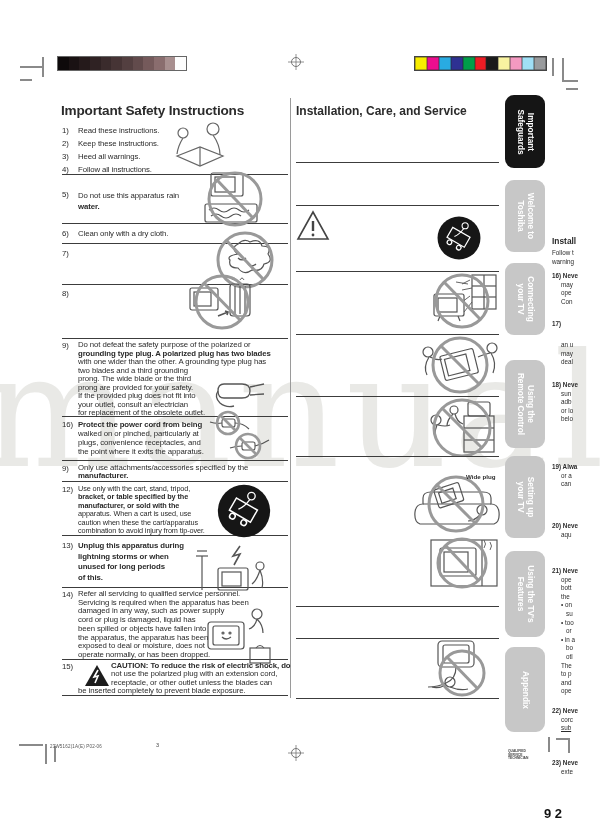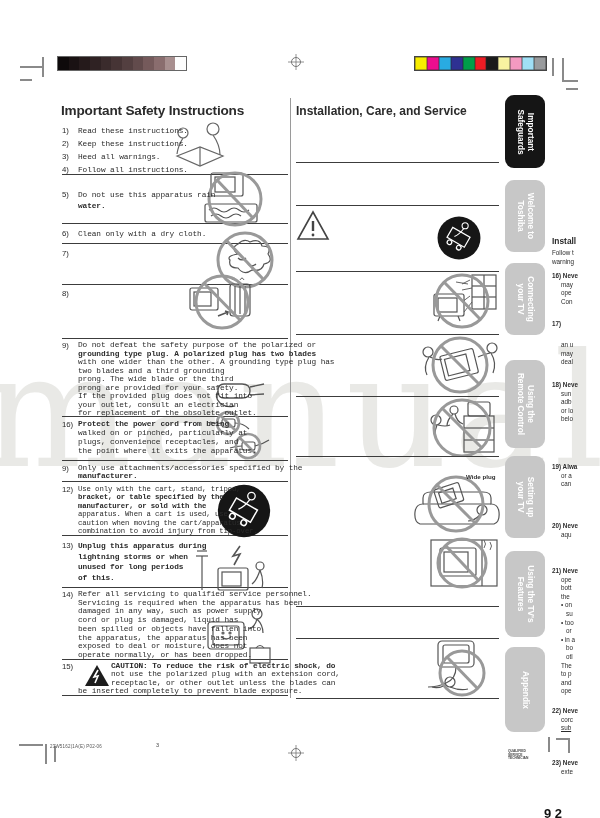--- a/index.html
+++ b/index.html
@@ -16,21 +16,21 @@
   .colorbar span{flex:1;box-shadow:inset 0 0 0 0.5px rgba(40,40,40,.7);}
   .regmark{position:absolute;width:16px;height:16px;}
   
   .title-l{position:absolute;left:61px;top:103px;font-size:13.6px;font-weight:bold;letter-spacing:-.2px;}
   .title-r{position:absolute;left:296px;top:104px;font-size:12px;font-weight:bold;}
   .vdiv{position:absolute;left:290px;top:98px;width:1px;height:600px;background:#9a9a9a;}
   .hr-l{position:absolute;left:62px;width:226px;height:1.4px;background:#3c3c3c;}
   .hr-r{position:absolute;left:296px;width:203px;height:1.3px;background:#3c3c3c;}
   .item{position:absolute;left:62px;font-size:7.8px;letter-spacing:-.1px;z-index:2;}
   .item .num{position:absolute;left:0;top:0;width:15px;}
-  .item .lines{margin-left:16px;font-family:Liberation Mono, monospace;}
+  .item .lines{margin-left:16px;}
   .ln{white-space:nowrap;}
   .ln.b{font-weight:bold;}
   .ln.ind1{padding-left:33px;}
   .illus{position:absolute;z-index:1;}
   .wideplug{position:absolute;left:466px;top:473px;font-size:6.2px;font-weight:bold;z-index:2;}
   
   .tab{position:absolute;left:505px;width:40px;border-radius:9px;z-index:2;}
   .tab.black{background:#151515;}
   .tab.gray{background:#c7c7c7;}
   .tab-label{position:absolute;top:50%;left:50%;transform:translate(-50%,-50%) rotate(90deg);
@@ -418,21 +418,21 @@
         <div class="ln b">manufacturer.</div>
       </div>
     </div>
   <div class="item" style="top:485px">
       <span class="num">12)</span>
       <div class="lines" style="line-height:8.4px;font-size:7.3px">
         <div class="ln">Use only with the cart, stand, tripod,</div>
         <div class="ln b">bracket, or table specified by the</div>
         <div class="ln b">manufacturer, or sold with the</div>
         <div class="ln">apparatus. When a cart is used, use</div>
-        <div class="ln">caution when moving the cart/apparatus</div>
+        <div class="ln">caution when these the cart/apparatus</div>
         <div class="ln">combination to avoid injury from tip-over.</div>
       </div>
     </div>
   <div class="item" style="top:541px">
       <span class="num">13)</span>
       <div class="lines" style="line-height:10.5px">
         <div class="ln b">Unplug this apparatus during</div>
         <div class="ln b">lightning storms or when</div>
         <div class="ln b">unused for long periods</div>
         <div class="ln b">of this.</div>

